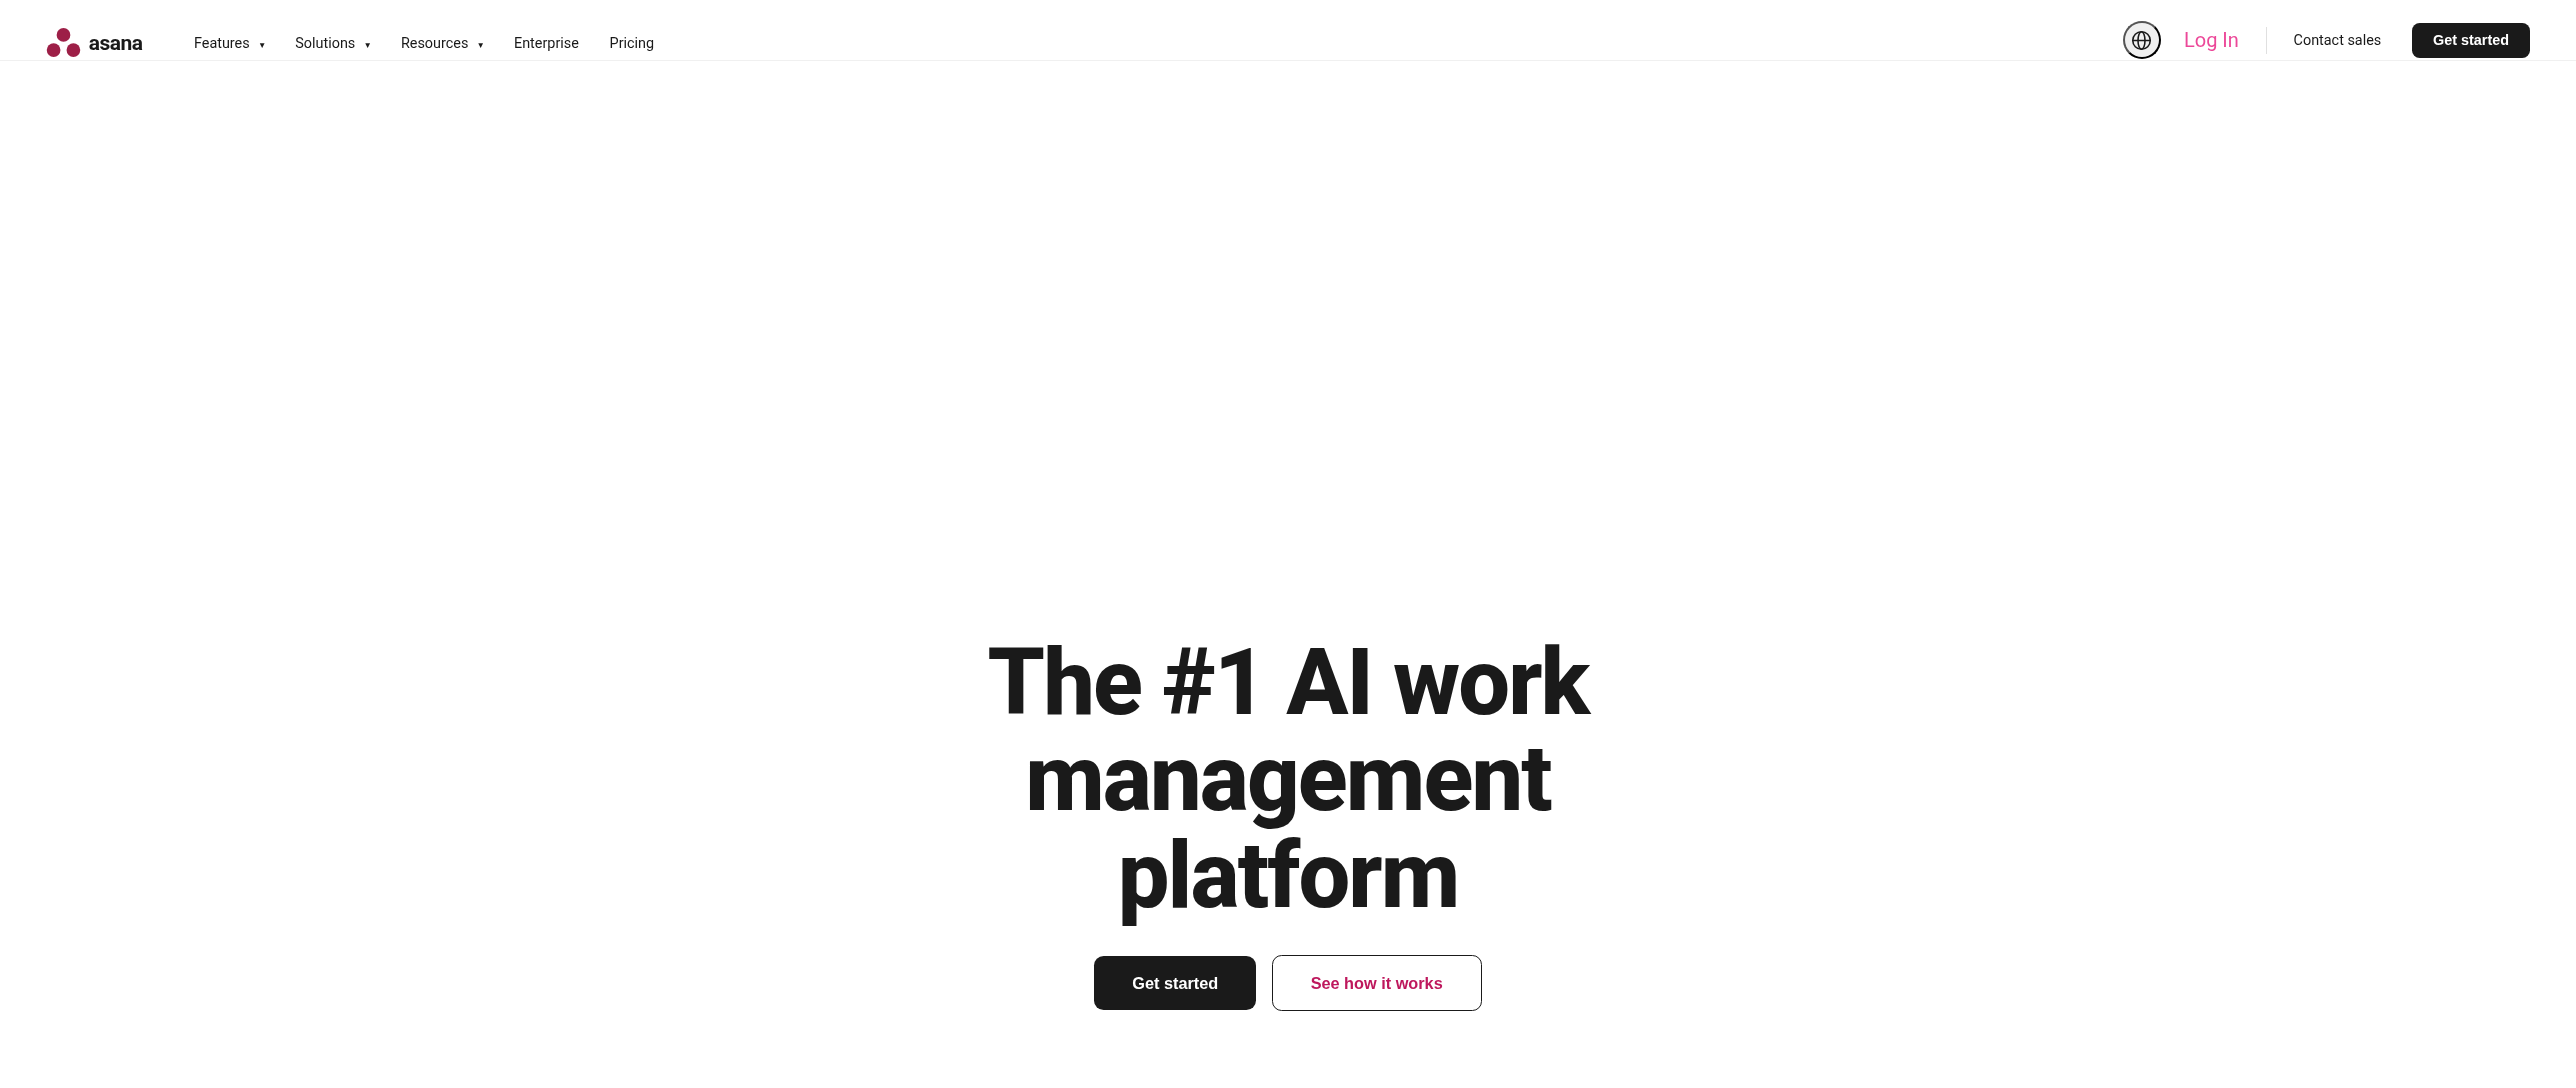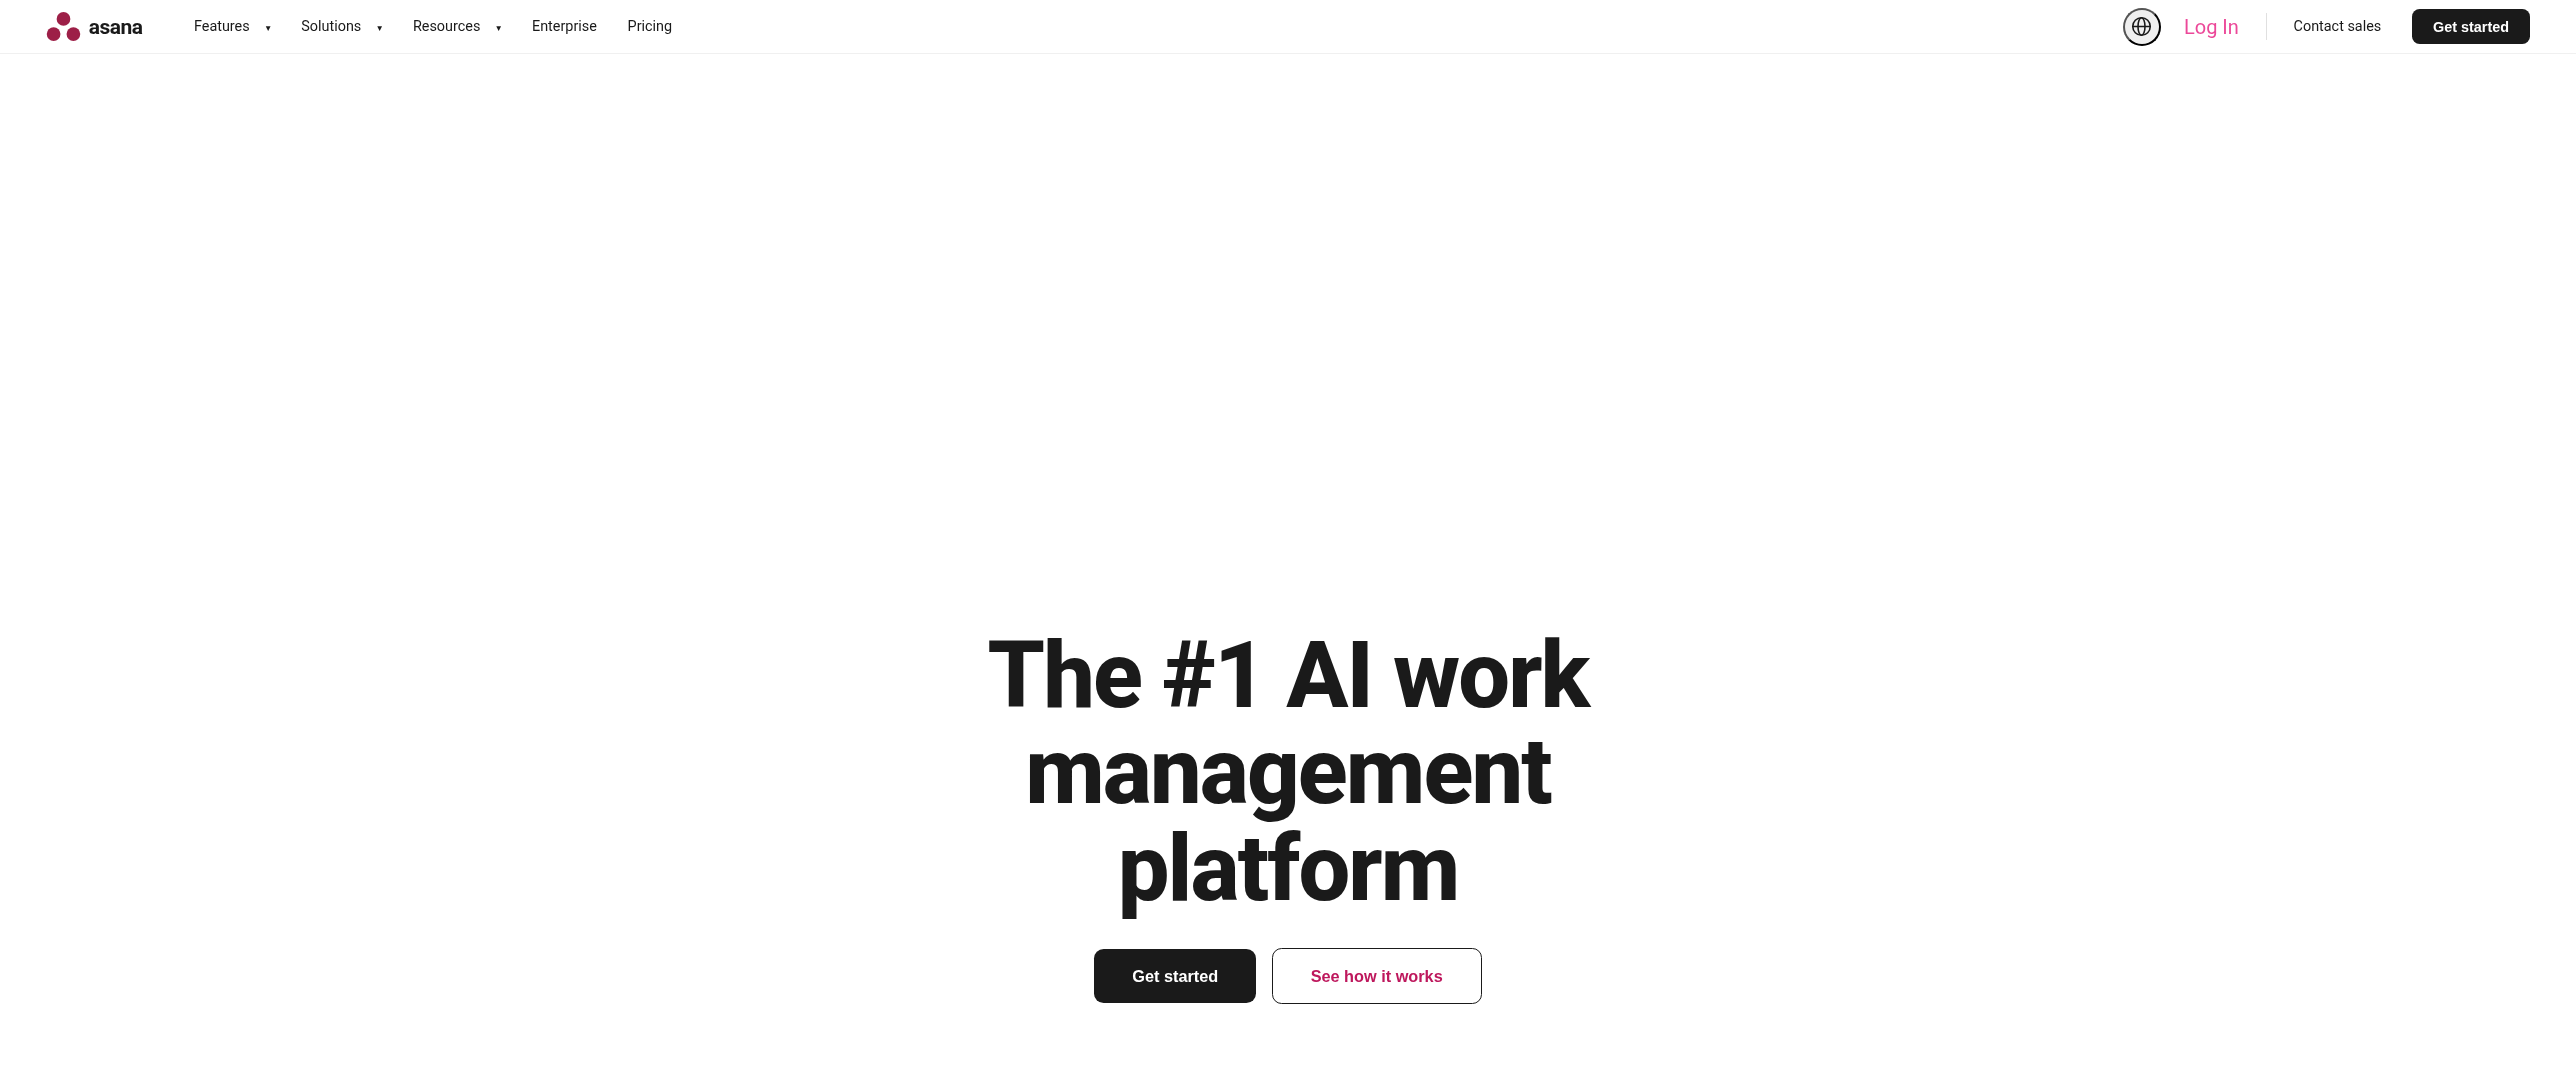--- a/index.html
+++ b/index.html
@@ -11,23 +11,23 @@
     body {
       font-family: -apple-system, BlinkMacSystemFont, 'Segoe UI', Roboto, Helvetica, Arial, sans-serif;
       background: #ffffff;
       color: #1a1a1a;
       min-height: 100vh;
     }
 
     
     .navbar {
       display: flex;
-      align-items: center;
+      align-items: flex-end;
       padding: 0 46px;
-      height: 54px;
+      height: 61px;
       border-bottom: 1px solid #f0f0f0;
       background: #ffffff;
       position: sticky;
       top: 0;
       z-index: 100;
     }
 
     .navbar-logo {
       display: flex;
       align-items: center;
@@ -51,21 +51,21 @@
     .navbar-nav {
       display: flex;
       align-items: center;
       gap: 3.8px;
       flex: 1;
     }
 
     .nav-item {
       display: flex;
       align-items: center;
-      gap: 16px;
+      gap: 10px;
       padding: 7.7px 13.5px;
       font-size: 14.4px;
       color: #1a1a1a;
       cursor: pointer;
       border-radius: 5.8px;
       white-space: nowrap;
       text-decoration: none;
     }
 
     .nav-item .chevron {

